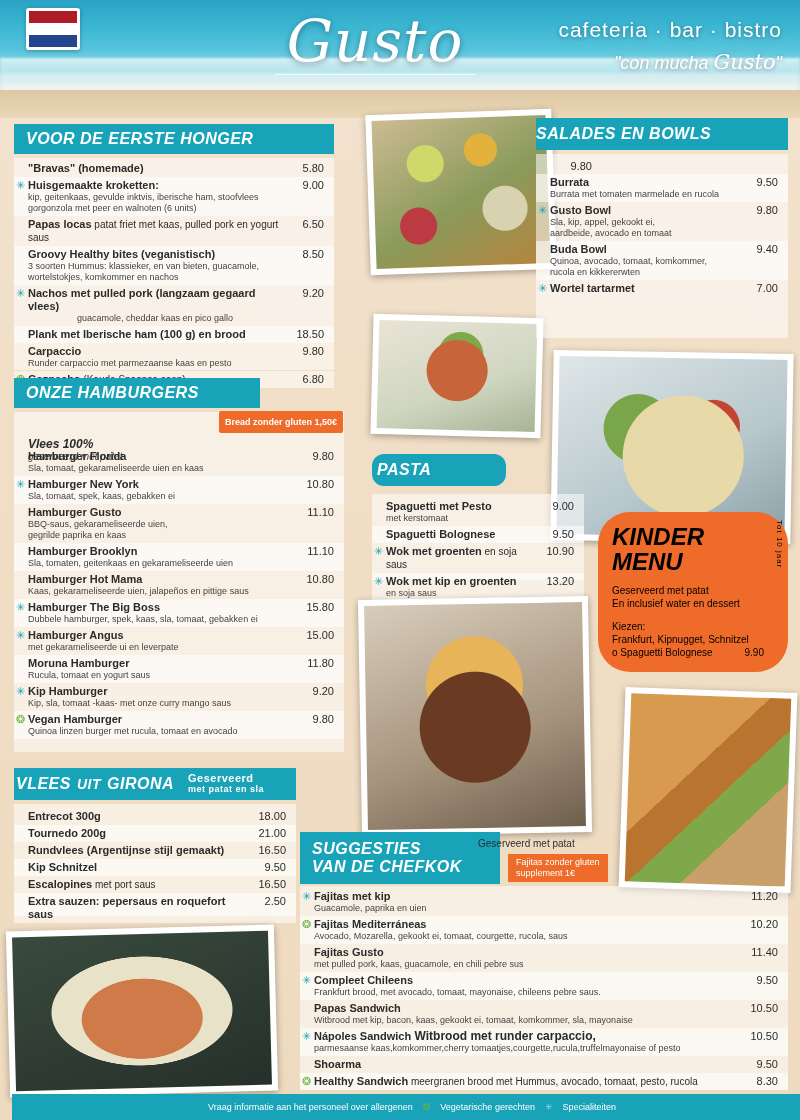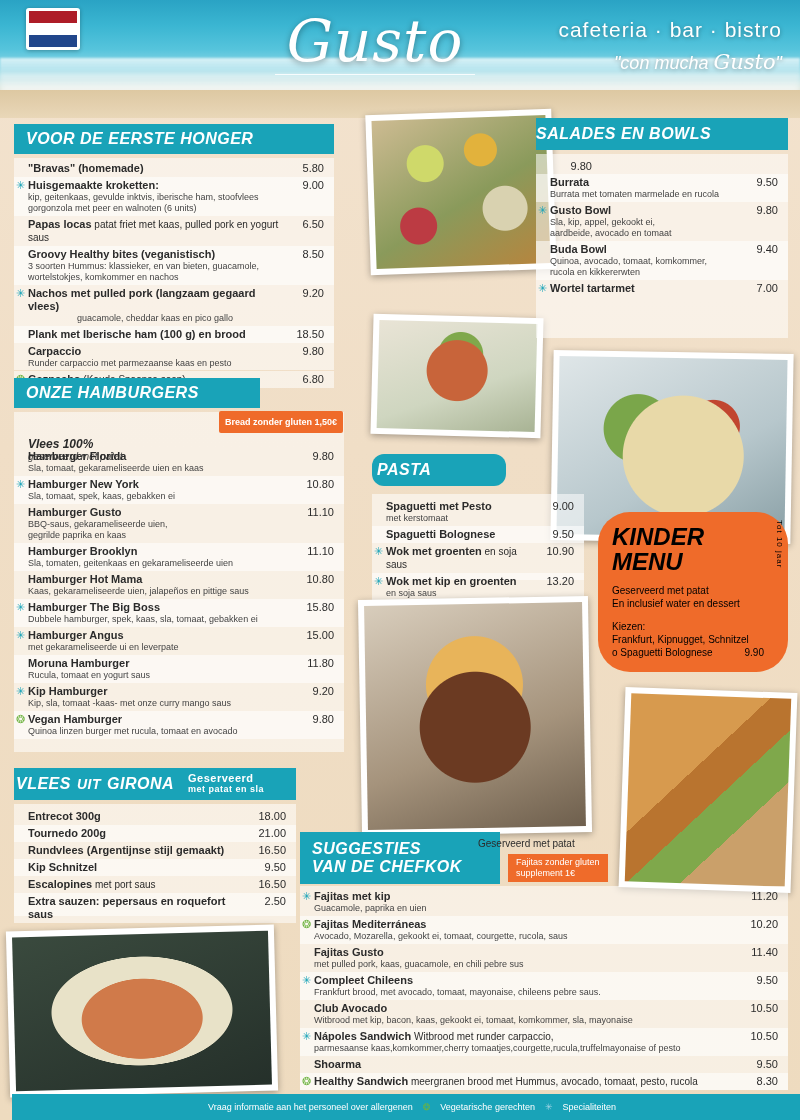--- a/index.html
+++ b/index.html
@@ -400,26 +400,26 @@
       <div class="row">
         <div class="nm"><b>Fajitas Gusto</b><span class="desc" style="white-space: pre-line;">met pulled pork, kaas, guacamole, en chili pebre sus</span></div>
         <div class="pr">11.40</div>
       </div>
       <div class="row alt">
         <span class="star">✳</span>
         <div class="nm"><b>Compleet Chileens</b><span class="desc" style="white-space: pre-line;">Frankfurt brood, met avocado, tomaat, mayonaise, chileens pebre saus.</span></div>
         <div class="pr">9.50</div>
       </div>
       <div class="row">
-        <div class="nm"><b>Club Avocado</b><span class="desc" style="white-space: pre-line;">Witbrood met kip, bacon, kaas, gekookt ei, tomaat, komkommer, sla, mayonaise</span></div>
+        <div class="nm"><b>Papas Sandwich</b><span class="desc" style="white-space: pre-line;">Witbrood met kip, bacon, kaas, gekookt ei, tomaat, komkommer, sla, mayonaise</span></div>
         <div class="pr">10.50</div>
       </div>
       <div class="row alt">
         <span class="star">✳</span>
-        <div class="nm"><b>Nápoles Sandwich</b><span style="font-weight: normal; font-size: 10px;"> Witbrood met runder carpaccio,</span><span class="desc" style="white-space: pre-line;">parmesaanse kaas,komkommer,cherry tomaatjes,courgette,rucula,truffelmayonaise of pesto</span></div>
+        <div class="nm"><b>Nápoles Sandwich</b><span style="font-weight: bold; font-size: 12px;"> Witbrood met runder carpaccio,</span><span class="desc" style="white-space: pre-line;">parmesaanse kaas,komkommer,cherry tomaatjes,courgette,rucula,truffelmayonaise of pesto</span></div>
         <div class="pr">10.50</div>
       </div>
       <div class="row">
         <div class="nm"><b>Shoarma</b></div>
         <div class="pr">9.50</div>
       </div>
       <div class="row alt">
         <span class="leaf">❂</span>
         <div class="nm"><b>Healthy Sandwich</b><span style="font-weight: normal; font-size: 10px;"> meergranen brood met Hummus, avocado, tomaat, pesto, rucola</span></div>
         <div class="pr">8.30</div>

